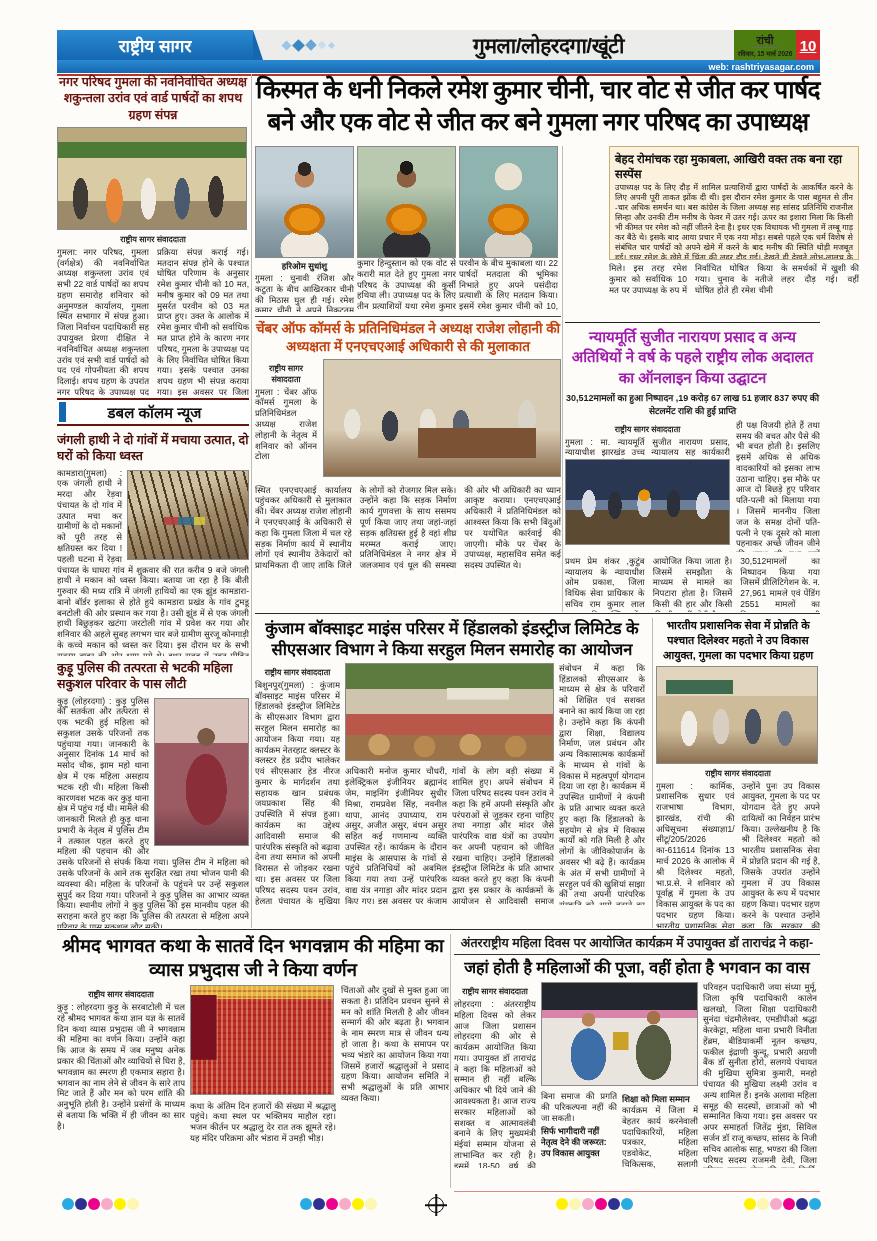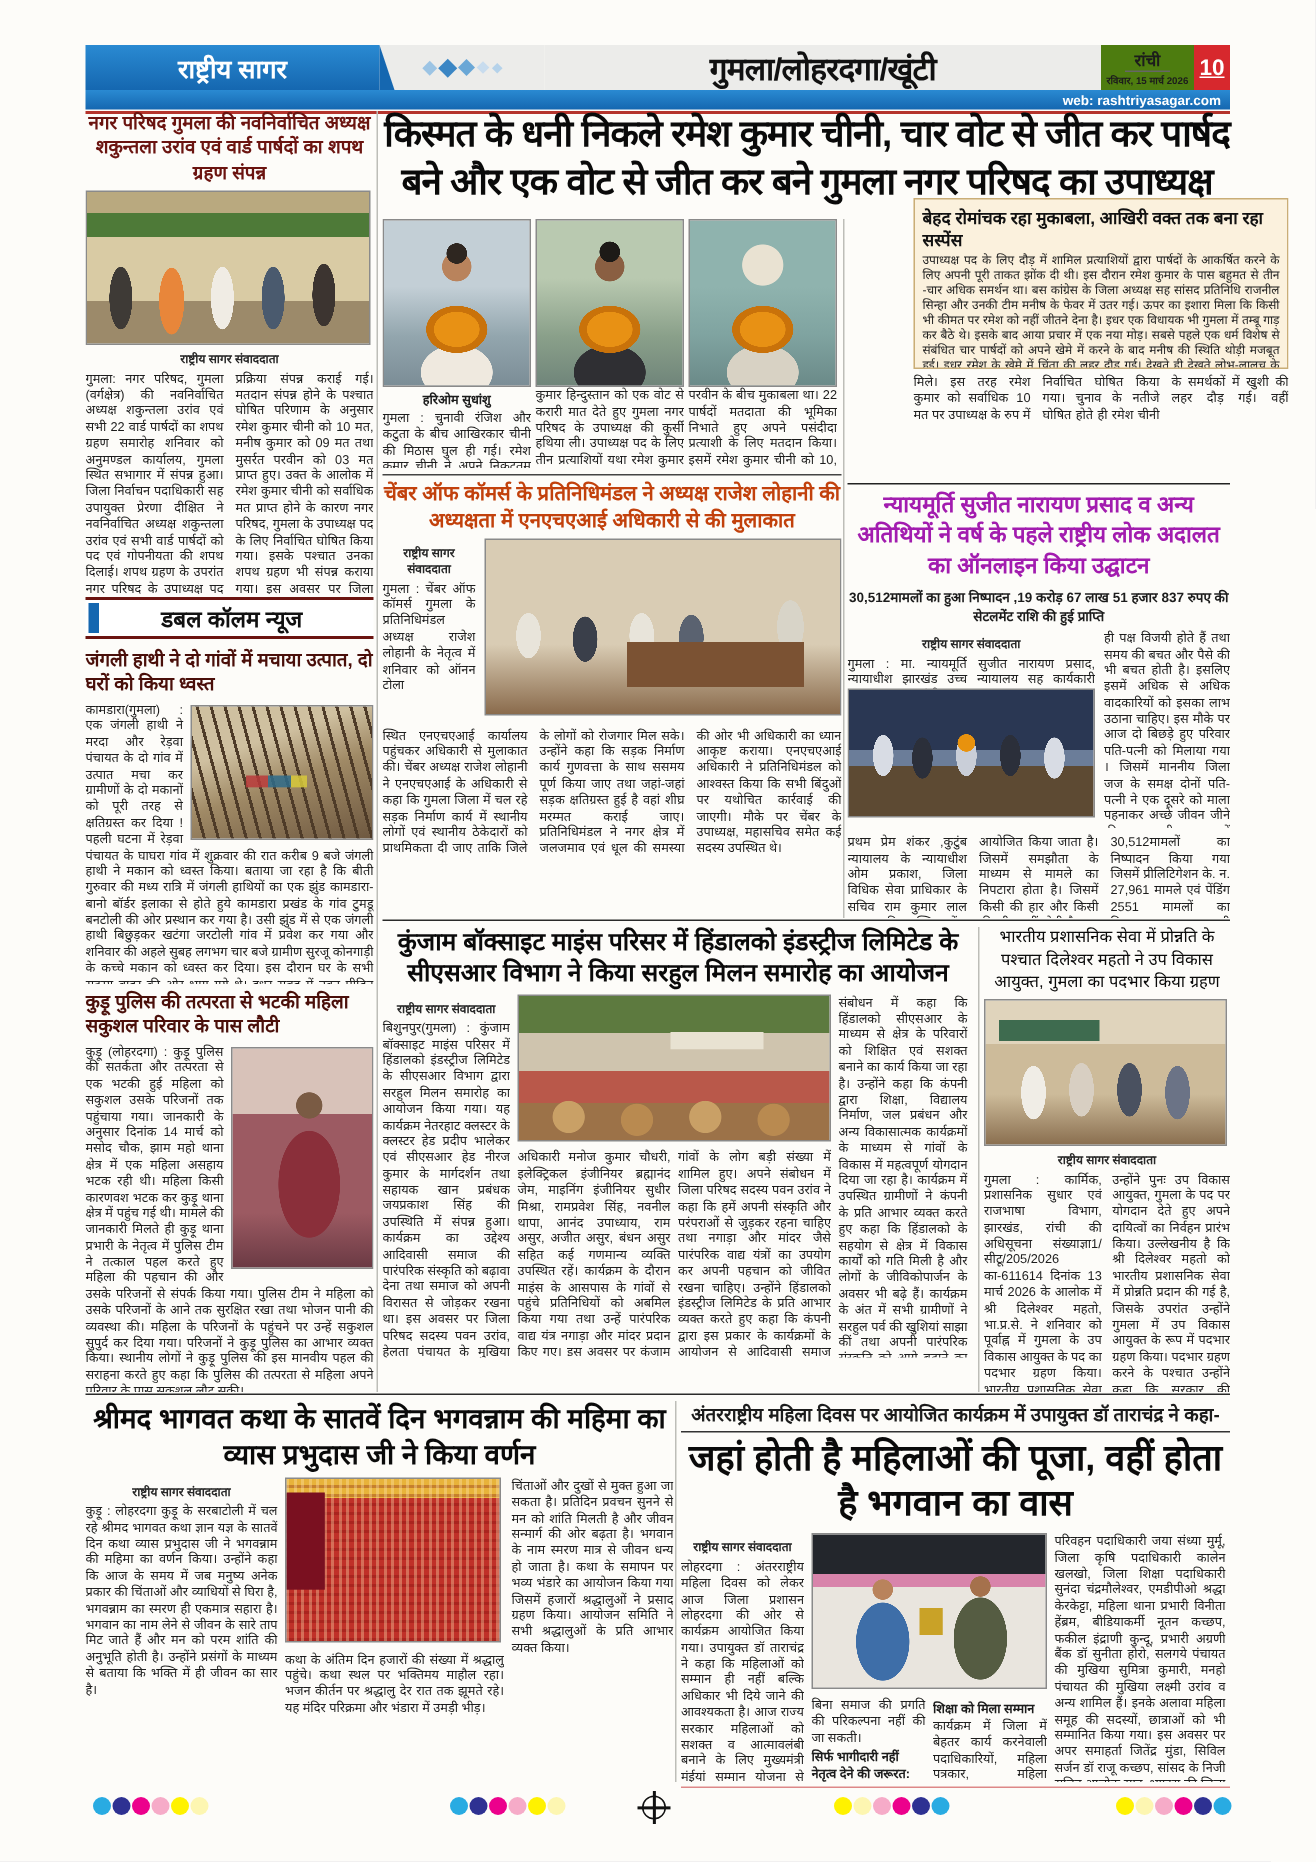--- a/index.html
+++ b/index.html
@@ -84,21 +84,21 @@
       radial-gradient(ellipse 34px 26px at 50% 92%, #2f2f33 70%, transparent 71%),
       linear-gradient(180deg,#b9c9b0 0 35%,#8aa08a 70%,#70857a 100%);}
   .ph-w3{background:
       radial-gradient(circle 14px at 50% 27%, #e9e2d2 96%, transparent),
       radial-gradient(circle 9px at 50% 28%, #a5714c 96%, transparent),
       radial-gradient(ellipse 26px 20px at 50% 66%, #e89114 58%, #c9720a 59% 78%, transparent 79%),
       radial-gradient(ellipse 34px 26px at 50% 92%, #d8d2c4 70%, transparent 71%),
       linear-gradient(180deg,#8fb3ae 0 40%,#7fa3a0 70%,#6b8a88 100%);}
   .cap{font-size:8.5px;font-weight:bold;text-align:center;margin:2px 0;}
   
-  .blk-susp{left:565px;top:132px;width:294px;height:166px;overflow:hidden;padding-left:44px;}
+  .blk-susp{left:565px;top:146px;width:294px;height:166px;overflow:hidden;padding-left:44px;}
   .susp-box{background:#fbf1dd;border:1px solid #c9ad77;padding:4px 5px;height:114px;overflow:hidden;box-sizing:border-box;}
   .susp-h{font-size:11.5px;font-weight:800;color:#111;margin-bottom:2px;}
   .susp-body{font-size:8px;line-height:1.25;text-align:justify;}
   .susp-cols{margin-top:3px;height:40px;column-count:3;column-gap:8px;overflow:hidden;}
   
   .blk-chamber{left:255px;top:316px;width:306px;height:296px;overflow:hidden;border-top:1px solid #444;padding-top:3px;}
   .cham-h{font-size:13.5px;line-height:1.32;font-weight:800;text-align:center;color:#c2410c;margin-bottom:3px;}
   .cham-row{display:flex;gap:6px;}
   .cham-left{width:62px;overflow:hidden;height:122px;}
   .ph-chamber{width:238px;height:118px;background:
@@ -138,21 +138,21 @@
   .sar-c4{grid-column:4;grid-row:1/3;height:242px;}
   .ph-sarhul{width:209px;height:98px;background:
       linear-gradient(#e8e2d2,#e8e2d2) no-repeat 70% 28%/30% 12%,
       radial-gradient(circle 11px at 16% 84%, #c9a066 95%, transparent),
       radial-gradient(circle 11px at 38% 86%, #b98a50 95%, transparent),
       radial-gradient(circle 11px at 60% 84%, #c9a066 95%, transparent),
       radial-gradient(circle 11px at 82% 86%, #b98a50 95%, transparent),
       linear-gradient(180deg,#5d7a3f 0 26%,#cfc4ae 26% 52%,#b9584a 52% 74%,#9c7248 74% 100%);}
   
   .blk-ias{left:656px;top:618px;width:164px;height:310px;overflow:hidden;}
-  .ias-h{font-size:11px;line-height:1.35;font-weight:400;text-align:center;color:#0a0a0a;margin-bottom:3px;}
+  .ias-h{font-size:11px;line-height:1.35;font-weight:700;text-align:center;color:#0a0a0a;margin-bottom:3px;}
   .ph-ias{width:162px;height:98px;background:
       linear-gradient(#3e6b4f,#3e6b4f) no-repeat 10% 16%/42% 15%,
       radial-gradient(ellipse 12px 26px at 20% 64%, #f0ede6 68%, transparent 69%),
       radial-gradient(ellipse 12px 26px at 40% 62%, #d8cfc2 68%, transparent 69%),
       radial-gradient(ellipse 12px 26px at 60% 62%, #4a5160 68%, transparent 69%),
       radial-gradient(ellipse 12px 26px at 80% 64%, #6b7386 68%, transparent 69%),
       linear-gradient(180deg,#e0d4bc 0 30%,#cdbb9a 30% 65%,#8a6f50 100%);}
   .ias-body{margin-top:2px;height:172px;column-count:2;column-gap:7px;overflow:hidden;}
   
   .blk-bhag{left:57px;top:934px;width:392px;height:254px;overflow:hidden;}
@@ -164,21 +164,21 @@
   .bh-c2{grid-column:2;grid-row:2;height:80px;}
   .ph-bhag{width:144px;height:110px;background:
       linear-gradient(#7a1020,#7a1020) no-repeat 0 20%/18% 60%,
       repeating-linear-gradient(90deg, rgba(255,230,180,.35) 0 2px, transparent 2px 5px),
       repeating-linear-gradient(0deg, rgba(120,10,10,.30) 0 2px, transparent 2px 6px),
       linear-gradient(180deg,#e8b33a 0 12%,#c03028 12% 100%);}
   
   .blk-mahila{left:454px;top:934px;width:366px;height:254px;overflow:hidden;}
   .mah-kick{font-size:12.5px;font-weight:800;text-align:center;border-bottom:1px solid #333;
       padding-bottom:3px;margin-bottom:3px;}
-  .mah-h{font-size:24px;line-height:1.25;font-weight:800;text-align:center;color:#0a0a0a;margin-bottom:4px;}
+  .mah-h{font-size:16px;line-height:1.25;font-weight:800;text-align:center;color:#0a0a0a;margin-bottom:4px;}
   .mh-grid{display:grid;grid-template-columns:82px 76px 76px:114px;grid-template-columns:82px 76px 76px 114px;gap:5px;}
   .mh-c1{grid-column:1;grid-row:1/3;height:186px;}
   .mh-ph{grid-column:2/4;grid-row:1;}
   .mh-c4{grid-column:4;grid-row:1/3;height:186px;}
   .mh-c2{grid-column:2;grid-row:2;height:78px;}
   .mh-c3{grid-column:3;grid-row:2;height:78px;}
   .ph-mahila{width:157px;height:104px;background:
       linear-gradient(#c9a227,#c9a227) no-repeat 51% 58%/10% 18%,
       radial-gradient(circle 7px at 30% 36%, #b9835c 95%, transparent),
       radial-gradient(circle 7px at 72% 34%, #a5714c 95%, transparent),

